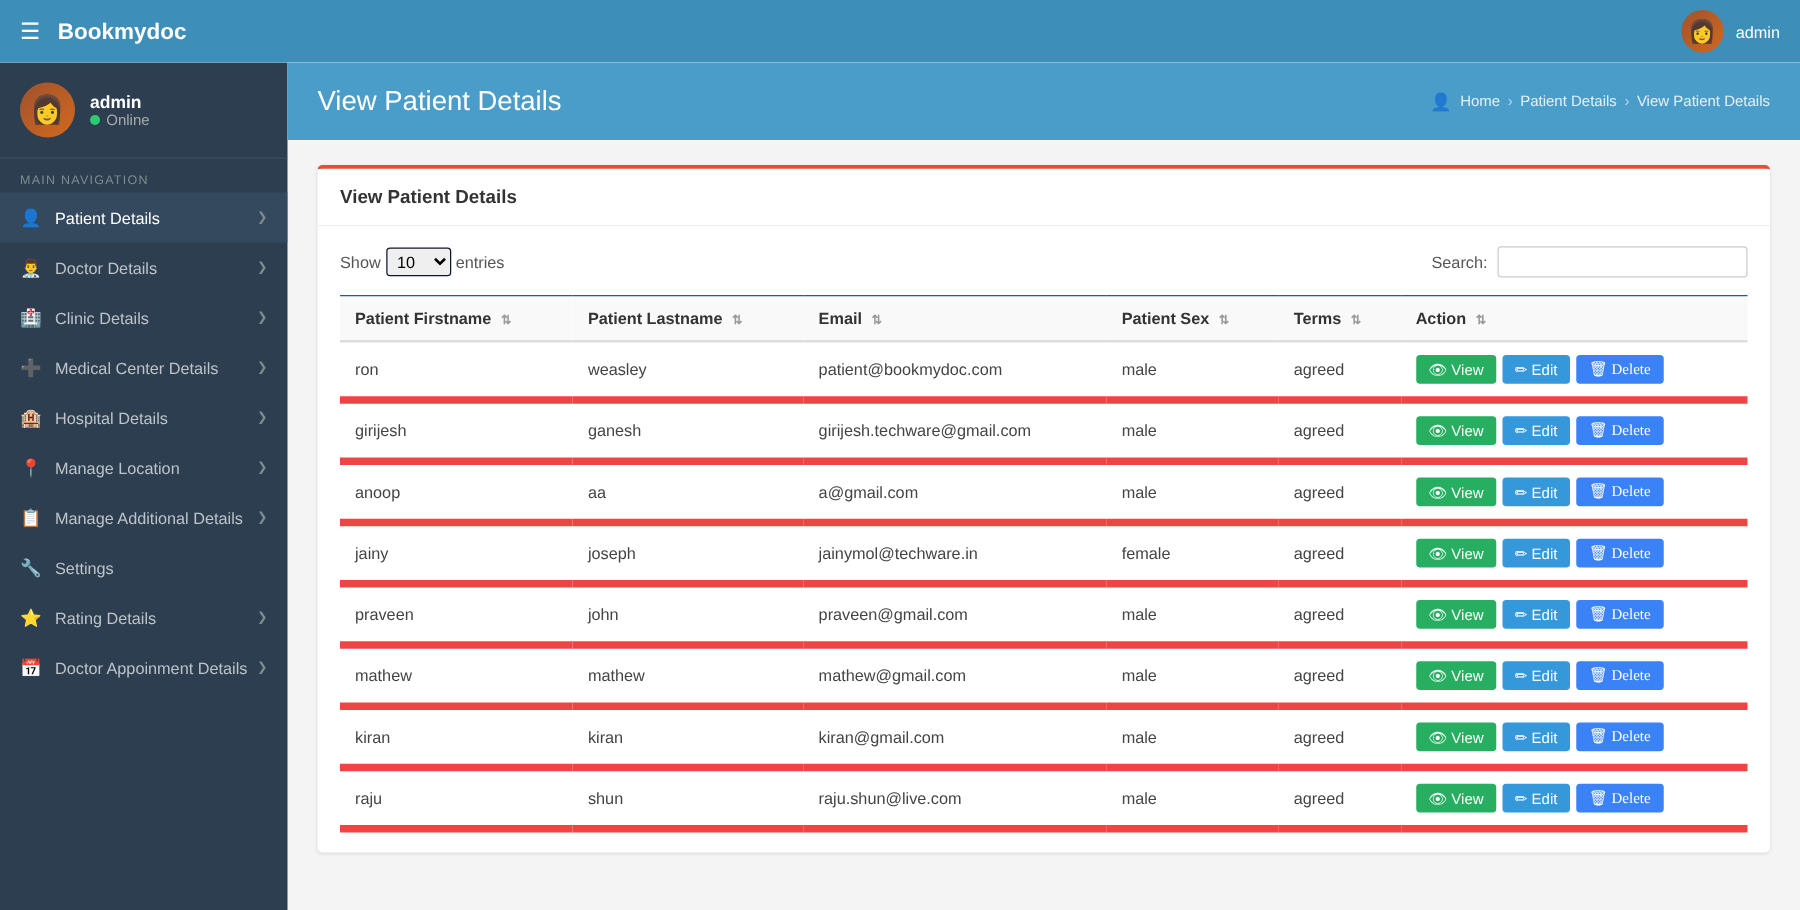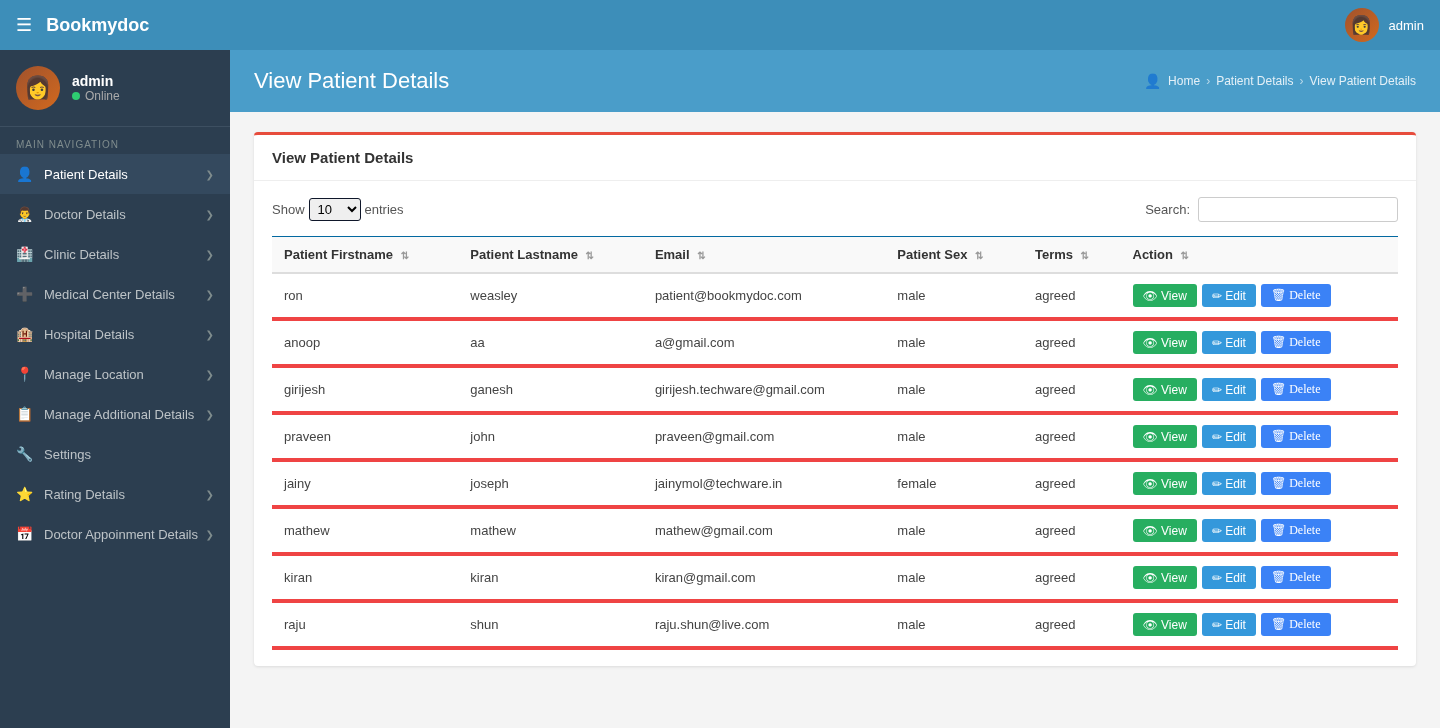--- a/index.html
+++ b/index.html
@@ -143,21 +143,21 @@
     thead th {
       padding: 10px 12px;
       text-align: left;
       border-bottom: 2px solid #ddd;
       border-top: 1px solid #0369a1;
       color: #333;
       font-weight: bold;
       white-space: nowrap;
     }
     thead th .sort-icon { color: #999; margin-left: 4px; font-size: 10px; }
-    tbody tr { border-bottom: 4px solid #ef4444; }
+    tbody tr { border-bottom: 6px solid #ef4444; }
     tbody td { padding: 10px 12px; color: #444; }
 
     .btn { display: inline-flex; align-items: center; gap: 4px; padding: 4px 10px; border: none; border-radius: 3px; cursor: pointer; font-size: 12px; color: white; }
     .btn-view { background: #27ae60; }
     .btn-edit { background: #3498db; }
     .btn-delete { background: #3b82f6; font-family: Liberation Serif, serif; }
 
     .action-cell { display: flex; gap: 5px; }
   </style>
 </head>
@@ -326,51 +326,37 @@
     <td>agreed</td>
     <td>
       <div class="action-cell">
         <button class="btn btn-view">👁 View</button>
         <button class="btn btn-edit">✏ Edit</button>
         <button class="btn btn-delete">🗑 Delete</button>
       </div>
     </td>
   </tr>
                 <tr>
+    <td>girijesh</td>
+    <td>ganesh</td>
+    <td>girijesh.techware@gmail.com</td>
+    <td>male</td>
+    <td>agreed</td>
+    <td>
+      <div class="action-cell">
+        <button class="btn btn-view">👁 View</button>
+        <button class="btn btn-edit">✏ Edit</button>
+        <button class="btn btn-delete">🗑 Delete</button>
+      </div>
+    </td>
+  </tr>
+                <tr>
     <td>anoop</td>
     <td>aa</td>
     <td>a@gmail.com</td>
-    <td>male</td>
-    <td>agreed</td>
-    <td>
-      <div class="action-cell">
-        <button class="btn btn-view">👁 View</button>
-        <button class="btn btn-edit">✏ Edit</button>
-        <button class="btn btn-delete">🗑 Delete</button>
-      </div>
-    </td>
-  </tr>
-                <tr>
-    <td>girijesh</td>
-    <td>ganesh</td>
-    <td>girijesh.techware@gmail.com</td>
-    <td>male</td>
-    <td>agreed</td>
-    <td>
-      <div class="action-cell">
-        <button class="btn btn-view">👁 View</button>
-        <button class="btn btn-edit">✏ Edit</button>
-        <button class="btn btn-delete">🗑 Delete</button>
-      </div>
-    </td>
-  </tr>
-                <tr>
-    <td>praveen</td>
-    <td>john</td>
-    <td>praveen@gmail.com</td>
     <td>male</td>
     <td>agreed</td>
     <td>
       <div class="action-cell">
         <button class="btn btn-view">👁 View</button>
         <button class="btn btn-edit">✏ Edit</button>
         <button class="btn btn-delete">🗑 Delete</button>
       </div>
     </td>
   </tr>
@@ -382,20 +368,34 @@
     <td>agreed</td>
     <td>
       <div class="action-cell">
         <button class="btn btn-view">👁 View</button>
         <button class="btn btn-edit">✏ Edit</button>
         <button class="btn btn-delete">🗑 Delete</button>
       </div>
     </td>
   </tr>
                 <tr>
+    <td>praveen</td>
+    <td>john</td>
+    <td>praveen@gmail.com</td>
+    <td>male</td>
+    <td>agreed</td>
+    <td>
+      <div class="action-cell">
+        <button class="btn btn-view">👁 View</button>
+        <button class="btn btn-edit">✏ Edit</button>
+        <button class="btn btn-delete">🗑 Delete</button>
+      </div>
+    </td>
+  </tr>
+                <tr>
     <td>mathew</td>
     <td>mathew</td>
     <td>mathew@gmail.com</td>
     <td>male</td>
     <td>agreed</td>
     <td>
       <div class="action-cell">
         <button class="btn btn-view">👁 View</button>
         <button class="btn btn-edit">✏ Edit</button>
         <button class="btn btn-delete">🗑 Delete</button>

